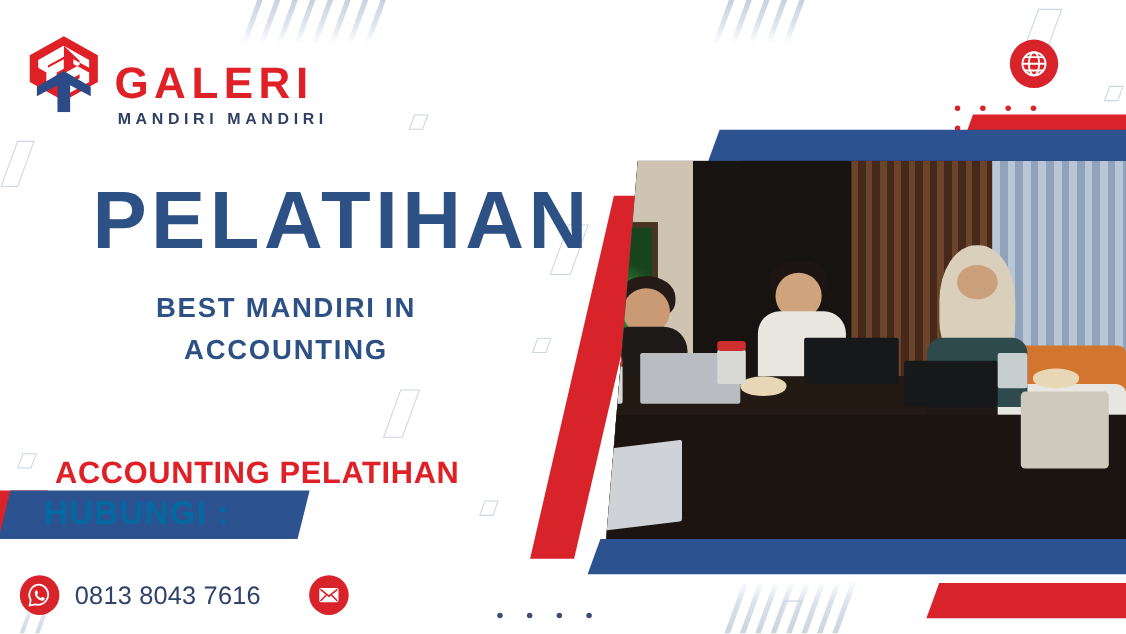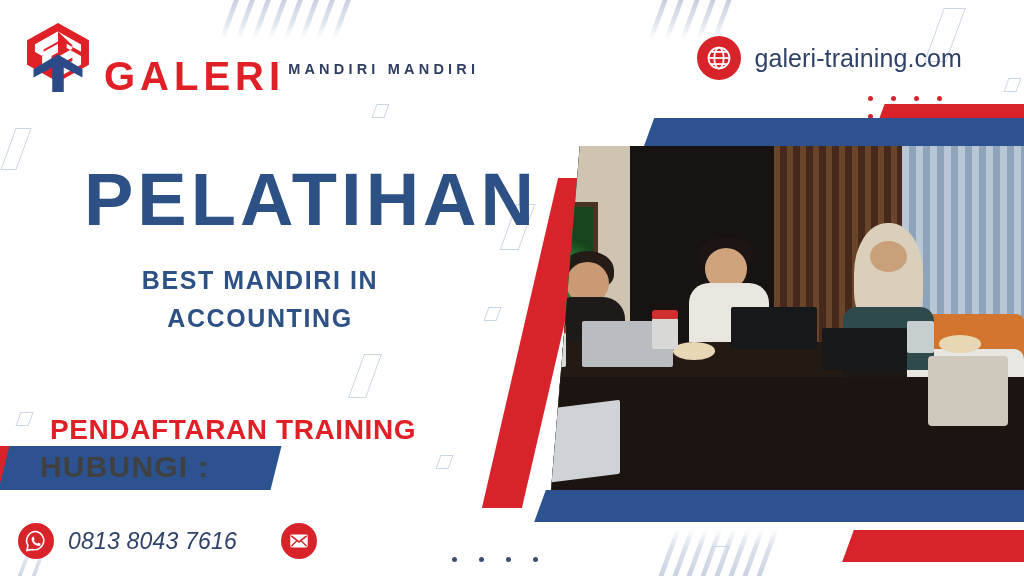--- a/index.html
+++ b/index.html
@@ -65,21 +65,21 @@
   
   .logo-wrap {
     position: absolute;
     left: 22px;
     top: 16px;
     display: flex;
     align-items: center;
     gap: 10px;
   }
   .logo-mark { width: 72px; height: 72px; display: block; }
-  .logo-text { display: flex; flex-direction: row; line-height: 1; margin-top: 40px; }
+  .logo-text { display: flex; flex-direction: column; line-height: 1; margin-top: 40px; }
   .logo-title {
     font-size: 40px;
     font-weight: 700;
     letter-spacing: 5px;
     color: #e02027;
     font-family: "Liberation Sans", sans-serif;
   }
   .logo-sub {
     font-size: 14.5px;
     font-weight: 700;
@@ -162,32 +162,31 @@
     background: #2c5290;
     transform: skewX(-14deg);
   }
   .hubungi-label {
     position: absolute;
     left: 40px;
     top: 450px;
     font-size: 30px;
     font-weight: 700;
     letter-spacing: 1.2px;
-    color: #404040;
+    color: #0369a1;
   }
 
   
   .contact-row {
     position: absolute;
     left: 18px;
     top: 523px;
     display: flex;
     align-items: center;
     gap: 14px;
-    font-style: italic;
   }
   .c-icon {
     width: 36px; height: 36px;
     border-radius: 50%;
     background: #d8232a;
     display: flex; align-items: center; justify-content: center;
     flex: 0 0 auto;
   }
   .c-text {
     font-size: 23px;
@@ -454,27 +453,26 @@
   <div class="site-wrap">
     <span class="globe">
       <svg width="28" height="28" viewBox="0 0 24 24" fill="none" stroke="#ffffff" stroke-width="1.5">
         <circle cx="12" cy="12" r="9"></circle>
         <ellipse cx="12" cy="12" rx="4" ry="9"></ellipse>
         <line x1="3" y1="12" x2="21" y2="12"></line>
         <line x1="4.6" y1="6.8" x2="19.4" y2="6.8"></line>
         <line x1="4.6" y1="17.2" x2="19.4" y2="17.2"></line>
       </svg>
     </span>
-    <span class="site-url">galeri-training.com</span>
   </div>
 
   <div class="headline">PELATIHAN</div>
   <div class="subhead">BEST MANDIRI IN ACCOUNTING</div>
 
-  <div class="reg-line">PENDAFTARAN TRAINING</div>
+  <div class="reg-line">ACCOUNTING PELATIHAN</div>
   <div class="hubungi-red"></div>
   <div class="hubungi-bar"></div>
   <div class="hubungi-label">HUBUNGI :</div>
 
   <div class="contact-row">
     <span class="c-icon">
       <svg width="24" height="24" viewBox="0 0 24 24">
         <path d="M12 2.5A9.2 9.2 0 0 0 3.9 16.3L3 21.4l5.3-.9A9.2 9.2 0 1 0 12 2.5z" fill="none" stroke="#ffffff" stroke-width="1.6"></path>
         <path d="M9.2 7.6c.3 0 .5.1.7.6l.7 1.6c.1.3 0 .5-.2.7l-.5.5c-.2.2-.2.4-.1.6a6.4 6.4 0 0 0 3 3c.2.1.4.1.6-.1l.5-.6c.2-.2.4-.3.7-.2l1.6.7c.4.2.5.4.5.7 0 1.1-1 2-2.1 2-3.3 0-7-3.7-7-7 0-1.1.9-2.1 1.6-2.5z" fill="#ffffff"></path>
       </svg>

